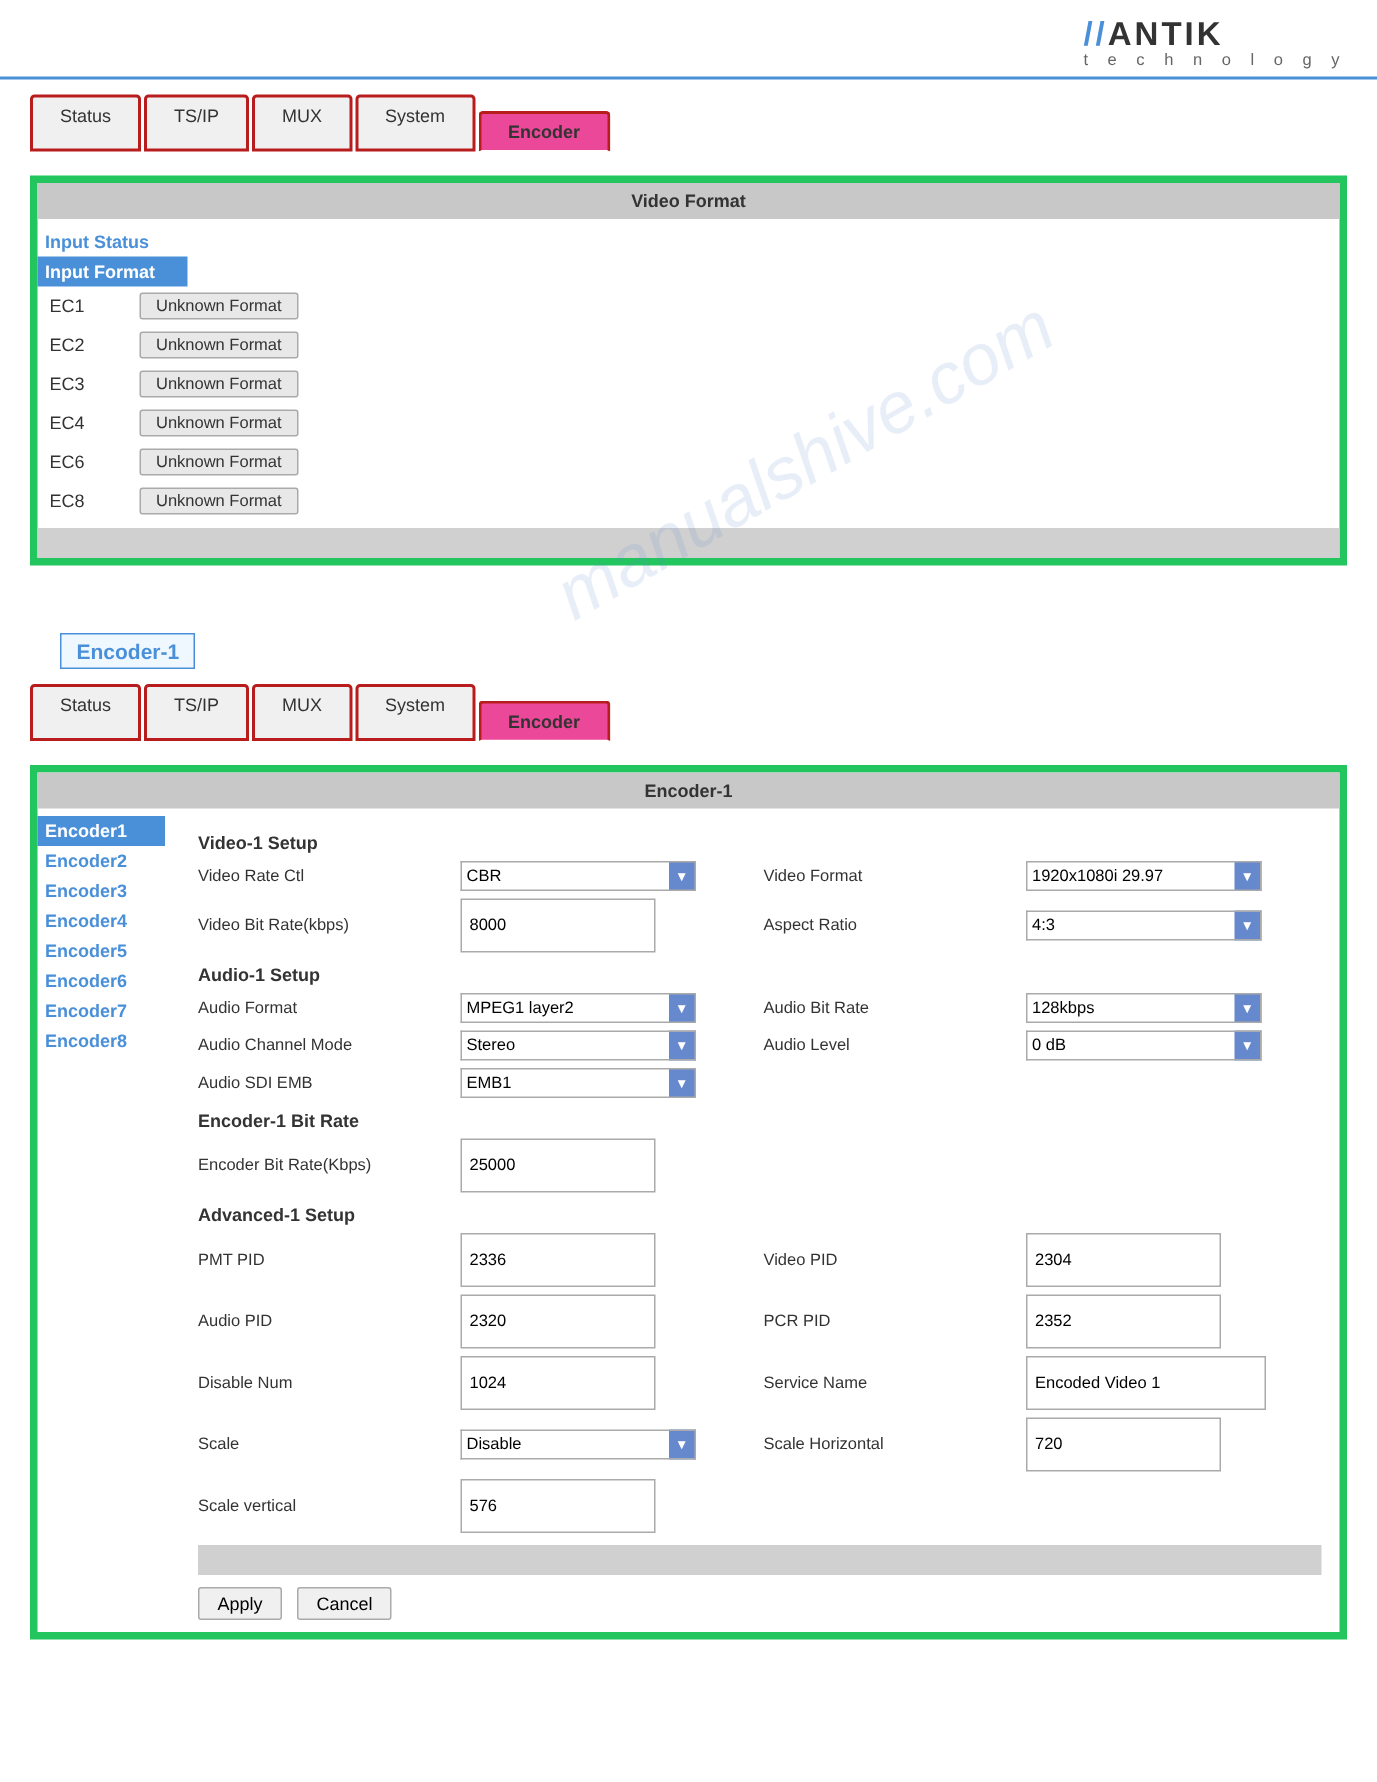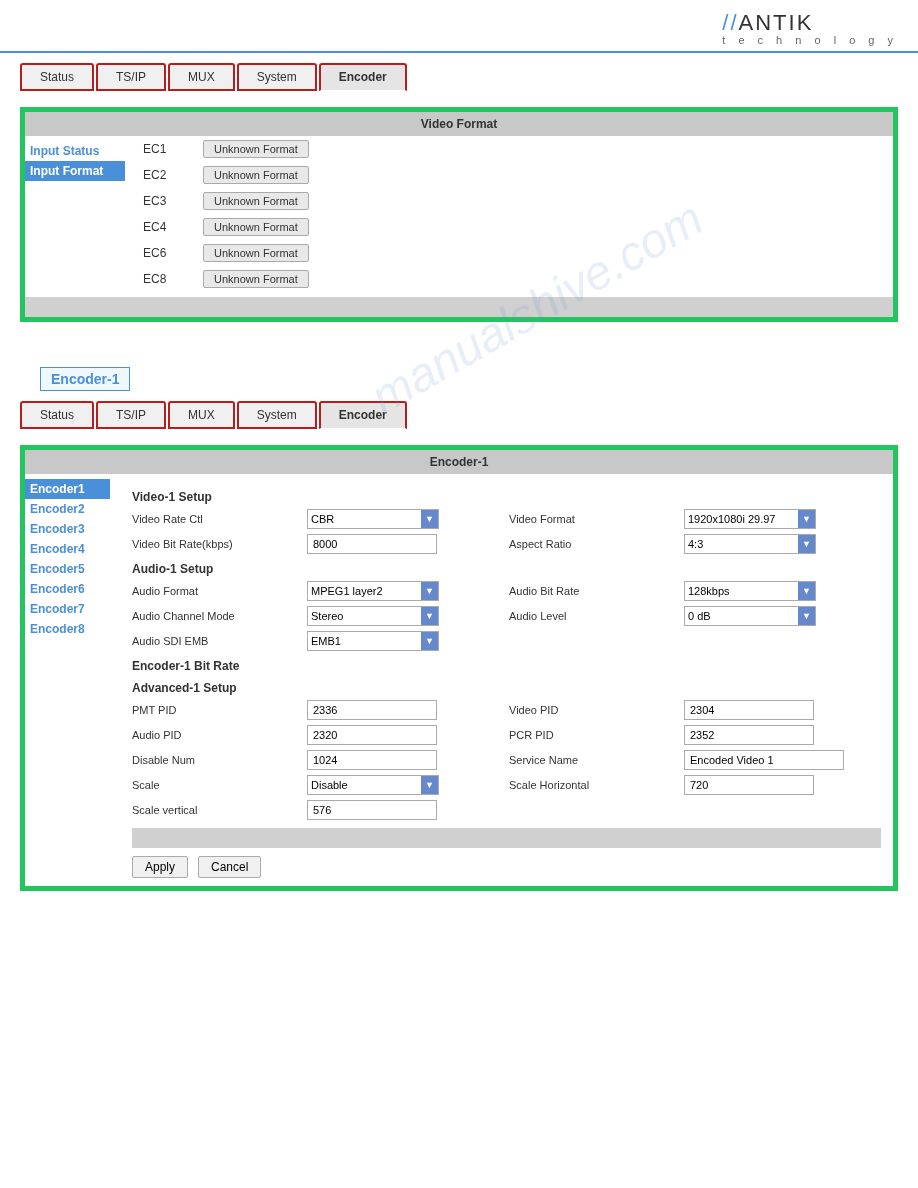--- a/index.html
+++ b/index.html
@@ -14,21 +14,21 @@
 
     
     .header {
       display: flex;
       justify-content: flex-end;
       padding: 10px 20px 5px 20px;
       border-bottom: 2px solid #4a90d9;
     }
     .logo-text {
       font-size: 22px;
-      font-weight: normal;
+      font-weight: bold;
       letter-spacing: 2px;
       color: #333;
       font-family: 'Arial Black', Arial, sans-serif;
     }
     .logo-sub {
       font-size: 11px;
       letter-spacing: 5px;
       color: #666;
       margin-top: -2px;
     }
@@ -43,23 +43,24 @@
       padding: 5px 18px;
       border: 2px solid #b91c1c;
       background: #f0f0f0;
       cursor: pointer;
       font-size: 12px;
       color: #333;
       border-radius: 3px 3px 0 0;
       margin-right: 2px;
     }
     .tab.active {
-      background: #e5e5e5;
+      background: #ec4899;
       border-bottom: 1px solid #fff;
       font-weight: bold;
+      margin-top: 11px;
     }
 
     
     .content-panel {
       border: 5px solid #22c55e;
       background: #fff;
       padding: 0;
       margin-top: 16px;
     }
     .panel-header {
@@ -176,27 +177,27 @@
     }
     .form-label {
       font-size: 11px;
       color: #333;
       text-align: left;
     }
     .form-input {
       border: 1px solid #aaa;
       padding: 2px 5px;
       font-size: 11px;
-      height: 20px;
+      height: 36px;
       width: 100%;
       max-width: 130px;
     }
     .form-select-with-arrow {
       display: flex;
-      width: 132px;
+      width: 157px;
     }
     .form-select-with-arrow select {
       flex: 1;
       border: 1px solid #aaa;
       border-right: none;
       padding: 1px 3px;
       font-size: 11px;
       height: 20px;
       background: #fff;
       -webkit-appearance: none;
@@ -255,21 +256,21 @@
     <div class="tab-bar">
       <div class="tab">Status</div>
       <div class="tab">TS/IP</div>
       <div class="tab">MUX</div>
       <div class="tab">System</div>
       <div class="tab active">Encoder</div>
     </div>
 
     <div class="content-panel">
       <div class="panel-header">Video Format</div>
-      <div style="display:flex;">
+      <div style="display:flex;flex-direction:column;">
         <div class="side-nav">
           <div class="side-nav-item">Input Status</div>
           <div class="side-nav-item active-nav">Input Format</div>
         </div>
         <div class="main-content">
           <table class="format-table">
             <tbody>
                 <tr>
               <td class="format-label">EC1</td>
               <td><button class="format-btn">Unknown Format</button></td>
@@ -432,20 +433,26 @@
                   <option>EMB4</option>
                 </select>
                 <div class="arr">▼</div>
               </div>
             </div>
             <div></div>
             <div></div>
           </div>
 
           <div class="form-section-title">Encoder-1 Bit Rate</div>
+          <div class="form-grid-2col">
+            <div class="form-label">Encoder Bit Rate(Kbps)</div>
+            <div>
+              <input class="form-input" type="text" value="25000" style="">
+            </div>
+          </div>
 
           <div class="form-section-title">Advanced-1 Setup</div>
           <div class="form-grid">
             <div class="form-label">PMT PID</div>
             <div>
               <input class="form-input" type="text" value="2336" style="">
             </div>
             <div class="form-label">Video PID</div>
             <div>
               <input class="form-input" type="text" value="2304" style="">

